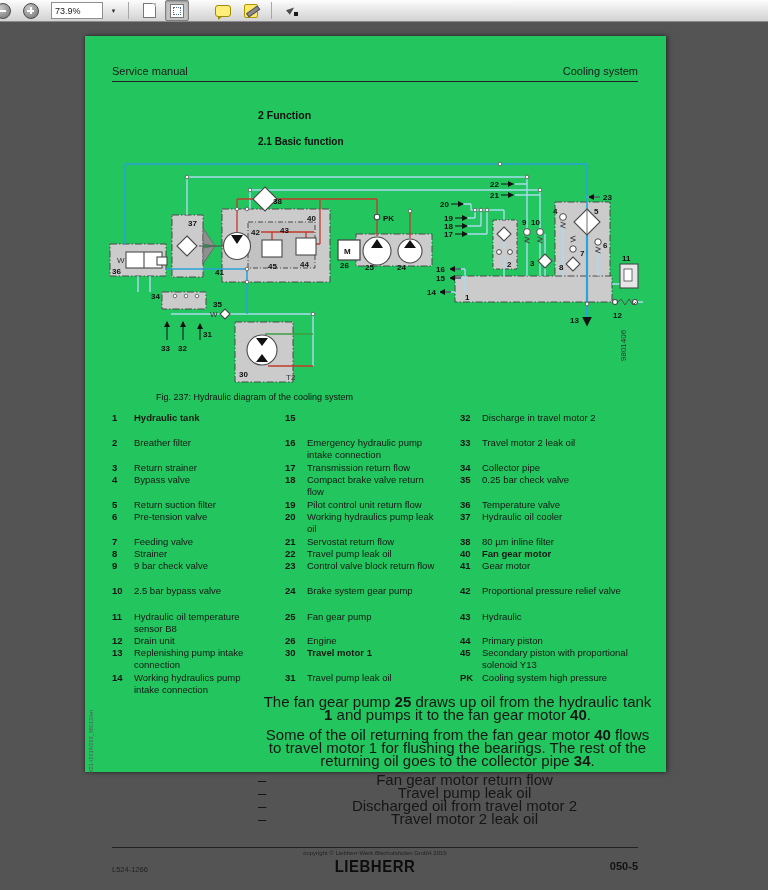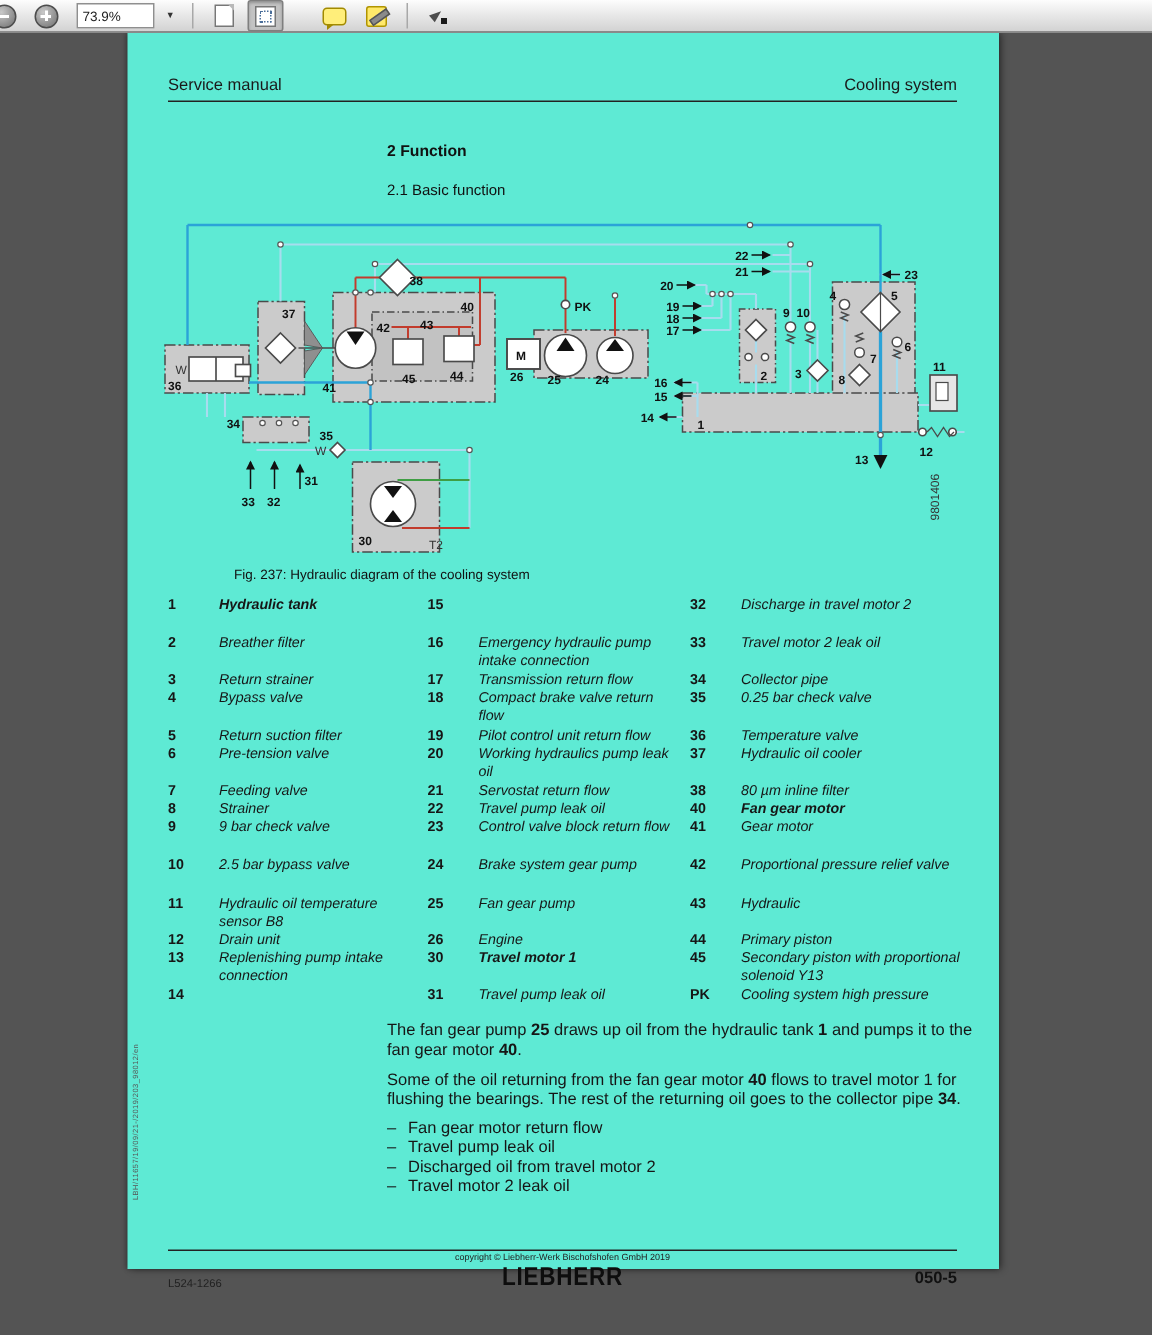--- a/index.html
+++ b/index.html
@@ -33,38 +33,38 @@
     border-right:5px solid transparent;border-top:4px solid #a28a00;}
   .hilite{width:12px;height:12px;background:#ffe96a;border:1px solid #b09400;position:relative;border-radius:2px;}
   .hilite .pen{position:absolute;left:1px;top:4px;width:12px;height:2.5px;background:#8a8a8a;
     transform:rotate(-35deg);border:0.5px solid #555;}
   .signicon{width:12px;height:12px;position:relative;}
   .signicon .nib{position:absolute;left:1px;top:2px;width:0;height:0;
     border-left:8px solid #4d4d4d;border-top:3px solid transparent;border-bottom:3px solid transparent;
     transform:rotate(-40deg);}
   .signicon .dot{position:absolute;right:0;bottom:1px;width:4px;height:4px;background:#1a1a1a;}
   
-  .page{position:absolute;left:85px;top:22px;width:581px;height:824px;background:#5eead4;
+  .page{position:absolute;left:85px;top:36px;width:581px;height:736px;background:#22c55e;
     box-shadow:2px 0 5px rgba(0,0,0,.45), -1px 0 3px rgba(0,0,0,.3);}
   .abs{position:absolute;}
   .hdr{font-size:11px;color:#1a1a1a;}
   .rule{height:1px;background:#222;}
   .h1{font-size:10.5px;font-weight:bold;color:#111;}
-  .h2{font-size:10px;font-weight:normal;color:#111;}
+  .h2{font-size:10px;font-weight:bold;color:#111;}
   .caption{font-size:9px;color:#111;margin-left:44px;}
   .legend-row{position:absolute;left:27px;width:540px;height:1px;}
   .lc{position:absolute;top:0;font-size:9.5px;line-height:11.5px;color:#161616;}
   .lc .num{position:absolute;left:0;top:0;font-weight:bold;}
-  .lc .txt{display:inline-block;margin-left:34px;vertical-align:top;font-style:italic;}
+  .lc .txt{display:inline-block;margin-left:22px;vertical-align:top;}
   .lc.c0{left:0;}  .lc.c0 .txt{width:122px;}
   .lc.c1{left:173px;} .lc.c1 .txt{width:135px;}
   .lc.c2{left:348px;} .lc.c2 .txt{width:150px;}
   .boldtxt{font-weight:bold;}
-  .paras{position:absolute;left:173px;top:659px;width:399px;font-size:11px;
-    line-height:13px;color:#161616;}
+  .paras{position:absolute;left:173px;top:659px;width:399px;font-size:15px;
+    line-height:13px;color:#161616;text-align:center;}
   .paras p{margin:0 0 6.5px 0;}
   .paras .b{font-weight:bold;}
   .bullet{position:relative;padding-left:14px;}
   .bullet .dash{position:absolute;left:0;top:0;}
   .sidecode{position:absolute;left:3px;top:778px;width:175px;font-size:5px;color:#555;
     transform:rotate(-90deg);transform-origin:0 0;letter-spacing:.3px;white-space:nowrap;}
   .copyrightline{font-size:6px;color:#222;text-align:center;}
   .logo{font-size:15px;font-weight:bold;letter-spacing:.5px;color:#0d0d0d;
     text-align:center;transform:scaleY(1.15);}
   .doccode{font-size:7.5px;color:#222;}
@@ -393,21 +393,21 @@
         <div class="lc c0"><span class="num">12</span><span class="txt">Drain unit</span></div>
         <div class="lc c1"><span class="num">26</span><span class="txt">Engine</span></div>
         <div class="lc c2"><span class="num">44</span><span class="txt">Primary piston</span></div>
       </div>
       <div class="legend-row" style="top: 611px;">
         <div class="lc c0"><span class="num">13</span><span class="txt">Replenishing pump intake connection</span></div>
         <div class="lc c1"><span class="num">30</span><span class="txt boldtxt">Travel motor 1</span></div>
         <div class="lc c2"><span class="num">45</span><span class="txt">Secondary piston with propor­tional solenoid Y13</span></div>
       </div>
       <div class="legend-row" style="top: 636px;">
-        <div class="lc c0"><span class="num">14</span></div>
+        <div class="lc c0"><span class="num">14</span><span class="txt">Working hydraulics pump intake connection</span></div>
         <div class="lc c1"><span class="num">31</span><span class="txt">Travel pump leak oil</span></div>
         <div class="lc c2"><span class="num">PK</span><span class="txt">Cooling system high pressure</span></div>
       </div>
     </div>
 
   <div class="paras">
       <p><span>The fan gear pump </span><span class="b">25</span><span> draws up oil from the hydraulic tank </span><span class="b">1</span><span> and pumps it to the fan gear motor </span><span class="b">40</span><span>.</span></p>
       <p><span>Some of the oil returning from the fan gear motor </span><span class="b">40</span><span> flows to travel motor 1 for flushing the bearings. The rest of the returning oil goes to the collector pipe </span><span class="b">34</span><span>.</span></p>
       <div class="bullet"><span class="dash">–</span><span>Fan gear motor return flow</span></div>
       <div class="bullet"><span class="dash">–</span><span>Travel pump leak oil</span></div>

